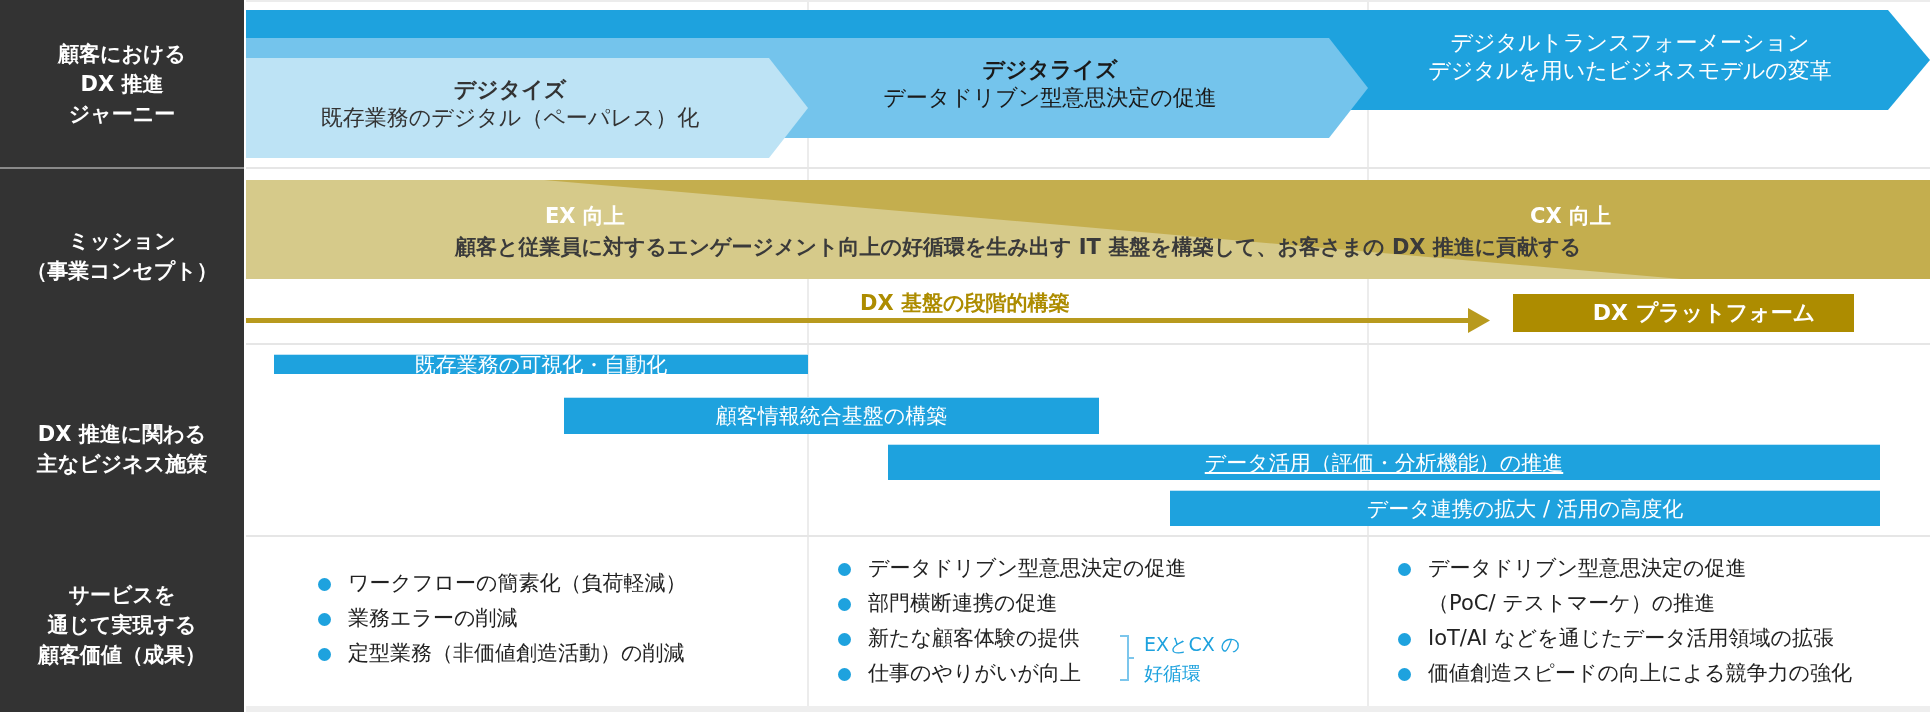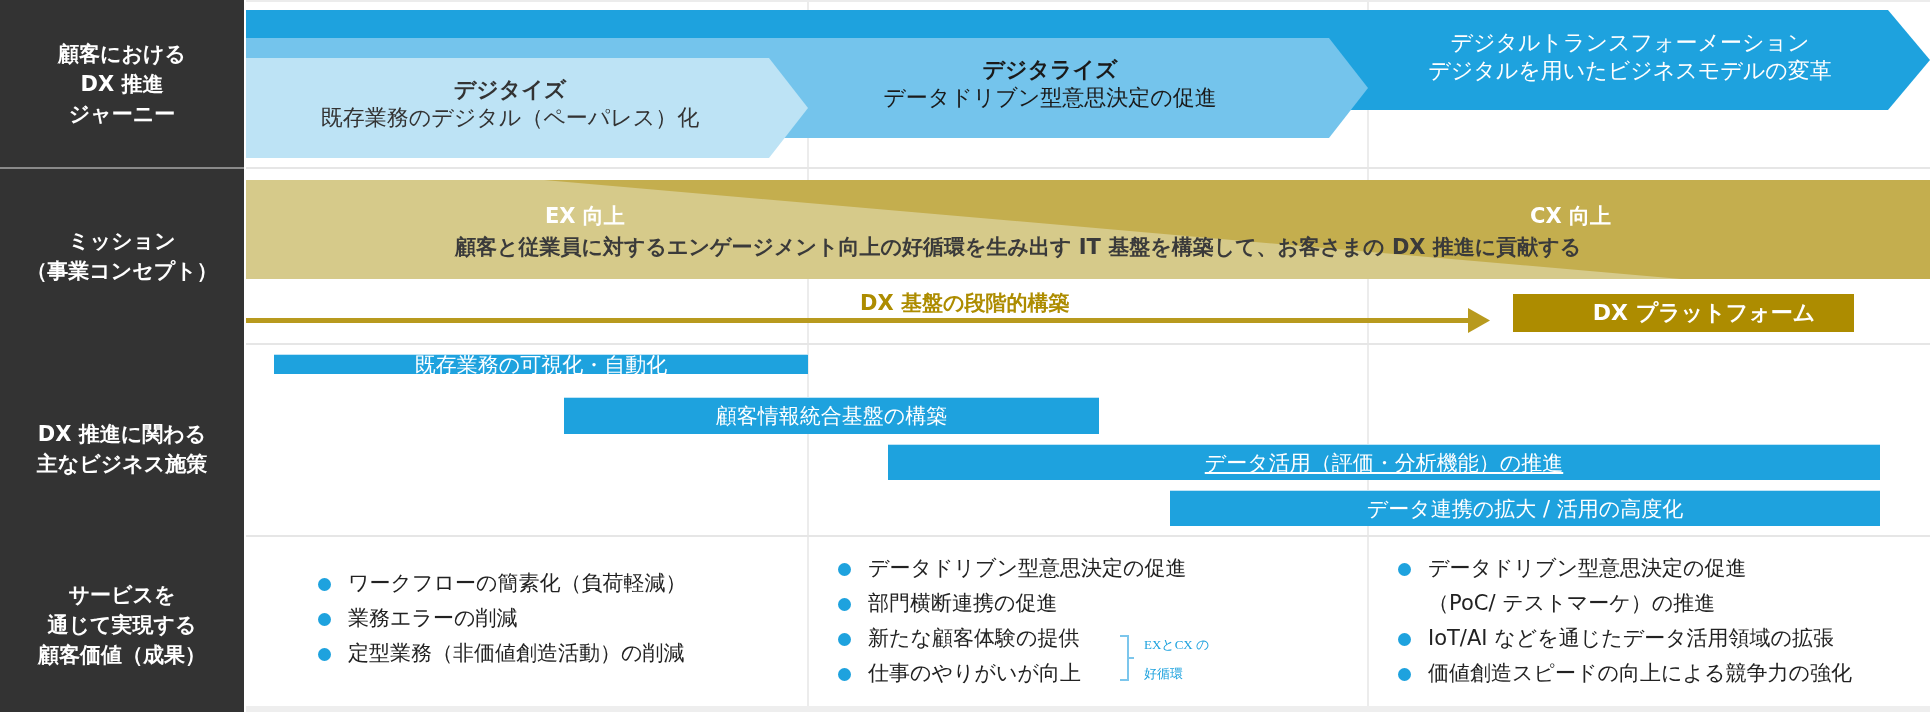--- a/index.html
+++ b/index.html
@@ -89,21 +89,21 @@
 
 <ul class="blist" style="left:838px; top:551px;">
   <li><span class="dot"></span><span>データドリブン型意思決定の促進</span></li>
   <li><span class="dot"></span><span>部門横断連携の促進</span></li>
   <li><span class="dot"></span><span>新たな顧客体験の提供</span></li>
   <li><span class="dot"></span><span>仕事のやりがいが向上</span></li>
 </ul>
 <svg class="abs" style="left:1118px; top:634px;" width="20" height="50">
   <path d="M2,2 H10 V24 H16 M10,24 V46 H2" stroke="#7cc6ec" stroke-width="2" fill="none"></path>
 </svg>
-<div class="abs" style="left:1144px; top:630px; font-size:13px; line-height:29px; color:#1EA2DE;font-family:Liberation Serif, serif;">
+<div class="abs" style="left:1144px; top:630px; font-size:19px; line-height:29px; color:#1EA2DE;">
   <div>EXとCX の</div>
   <div>好循環</div>
 </div>
 
 <ul class="blist" style="left:1398px; top:551px;">
   <li><span class="dot"></span><span>データドリブン型意思決定の促進</span></li>
   <li><span>（PoC/ テストマーケ）の推進</span></li>
   <li><span class="dot"></span><span>IoT/AI などを通じたデータ活用領域の拡張</span></li>
   <li><span class="dot"></span><span>価値創造スピードの向上による競争力の強化</span></li>
 </ul>

